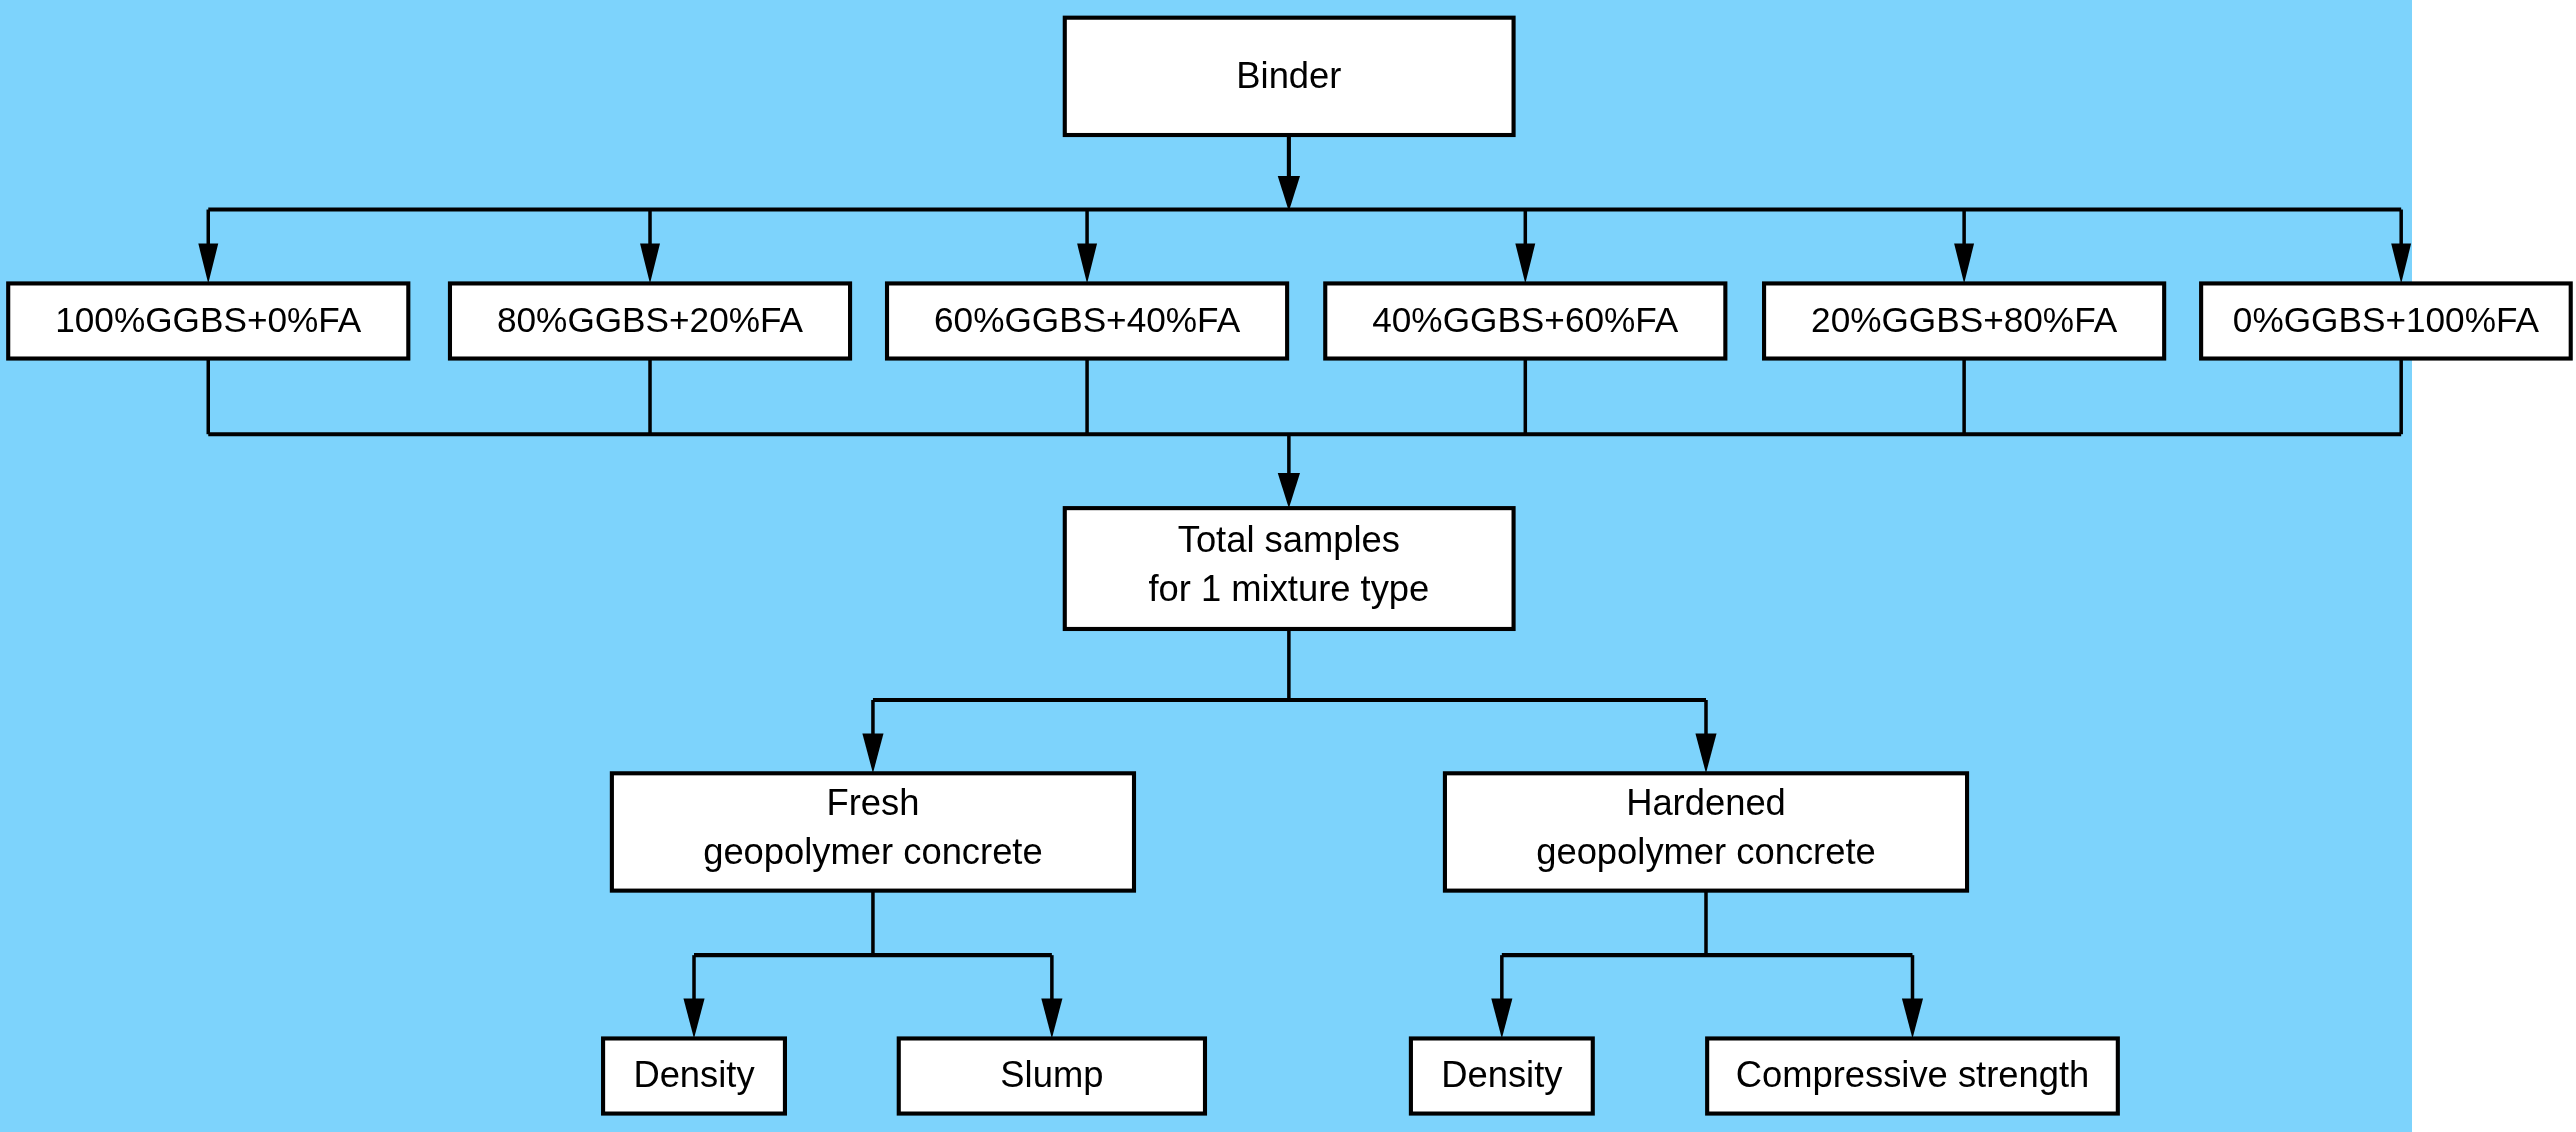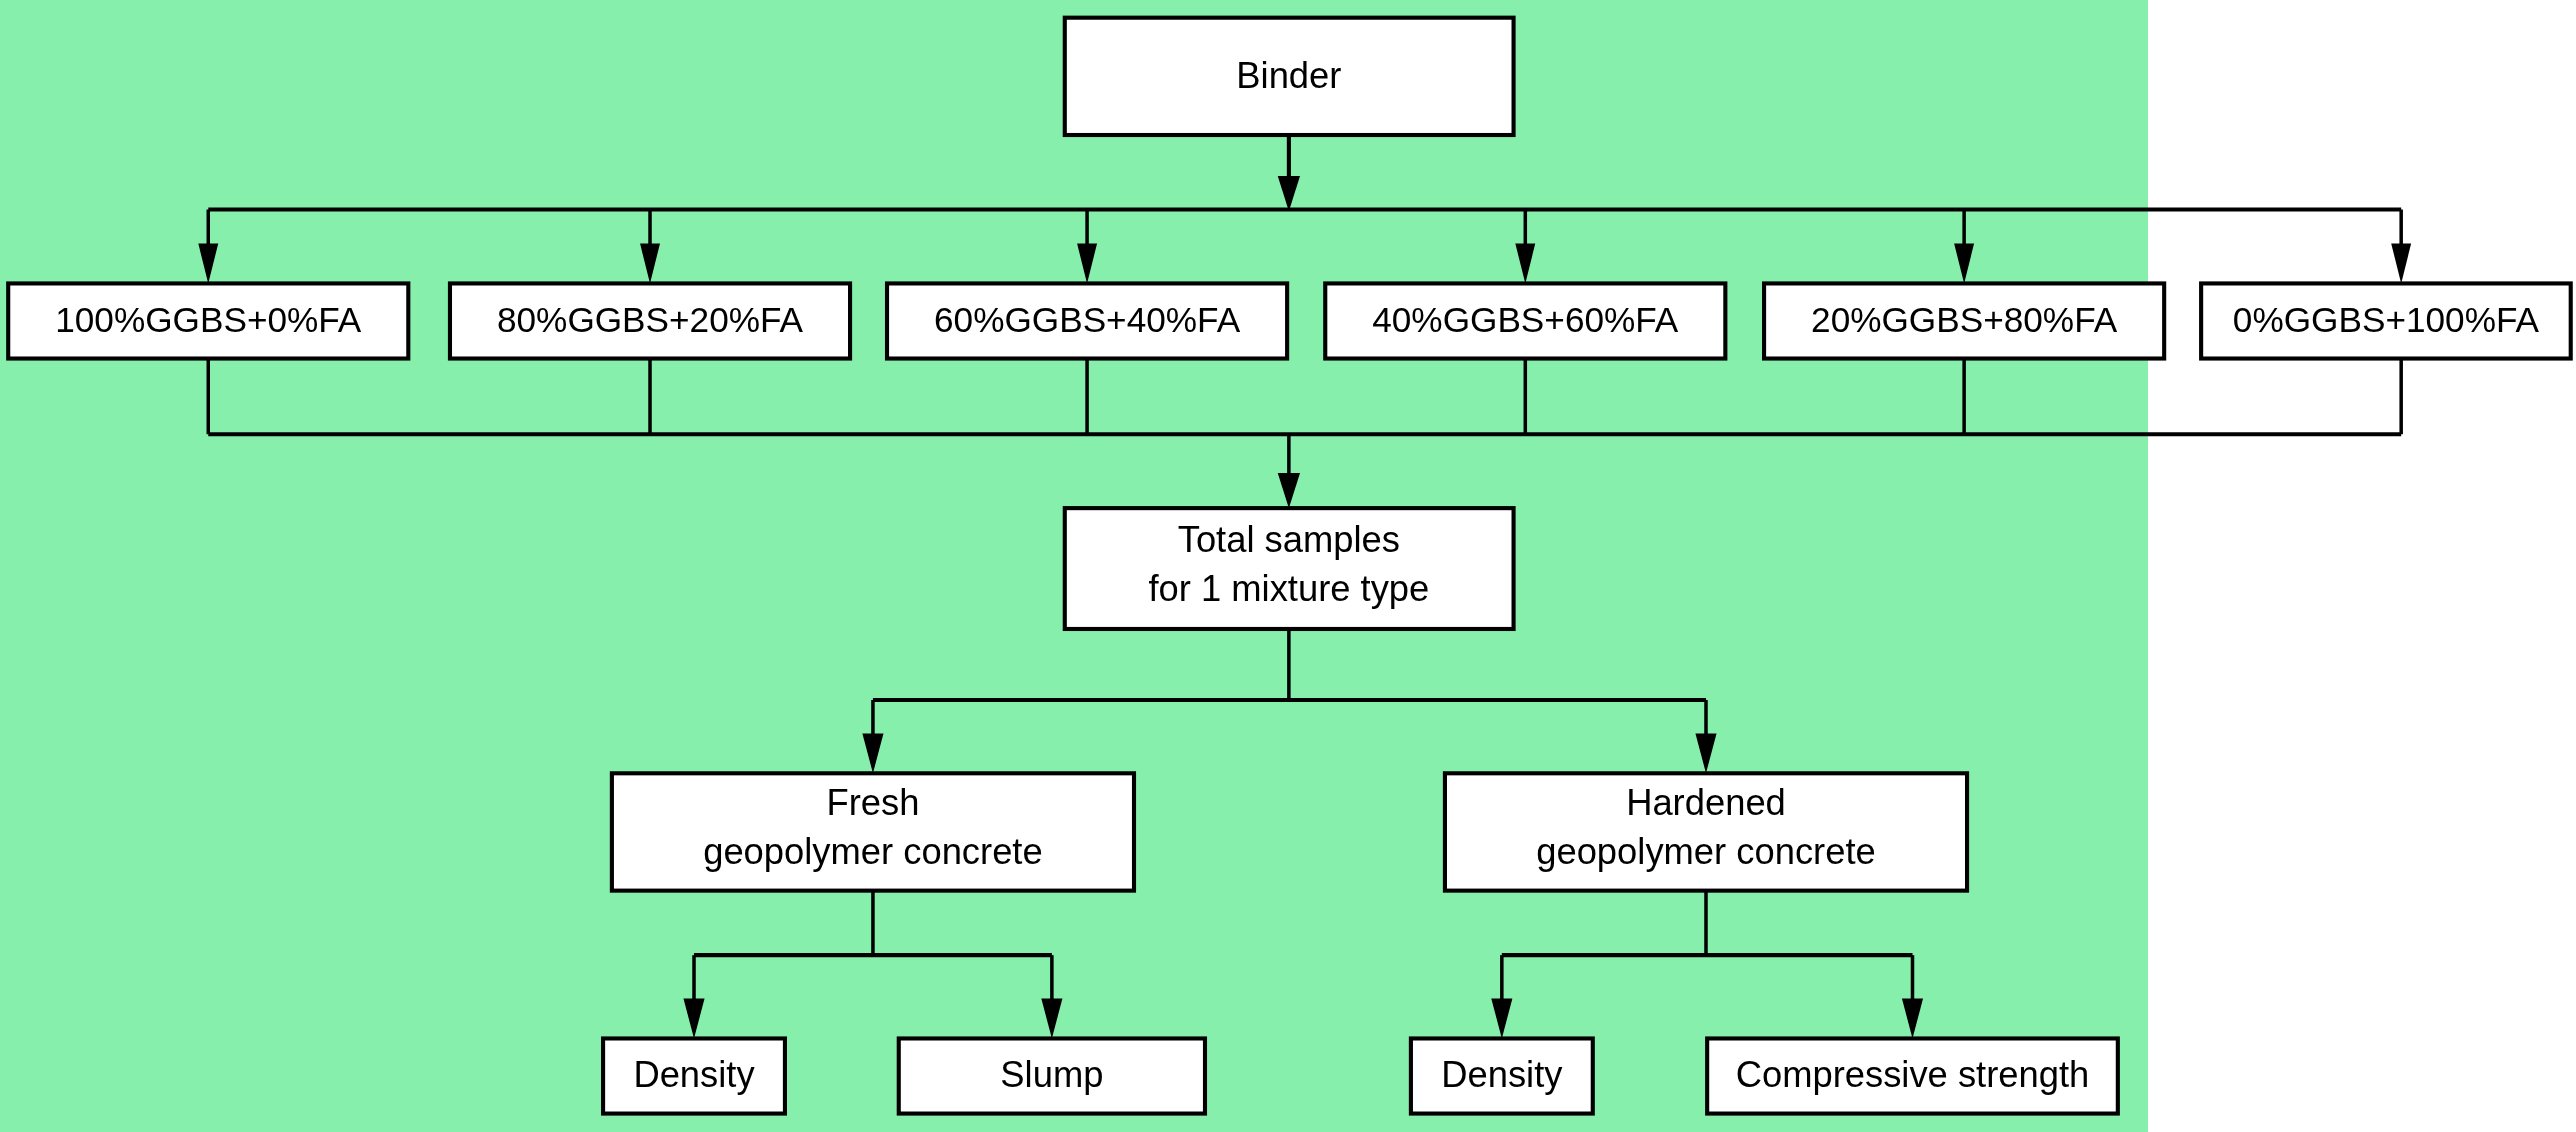--- a/index.html
+++ b/index.html
@@ -2,23 +2,23 @@
 <html style="font-size:9.4px"><head>
 <meta charset="utf-8">
 <style>
   html, body {
     margin: 0;
     padding: 0;
     background: #ffffff;
   }
   #canvas {
     position: relative;
-    width: 2148px;
+    width: 2412px;
     height: 1133px;
-    background: #86efac;
+    background: #7dd3fc;
     font-family: "Liberation Sans", sans-serif;
   }
   svg#flow {
     position: absolute;
     left: 0;
     top: 0;
     width: 2576px;
     height: 1133px;
     display: block;
   }

